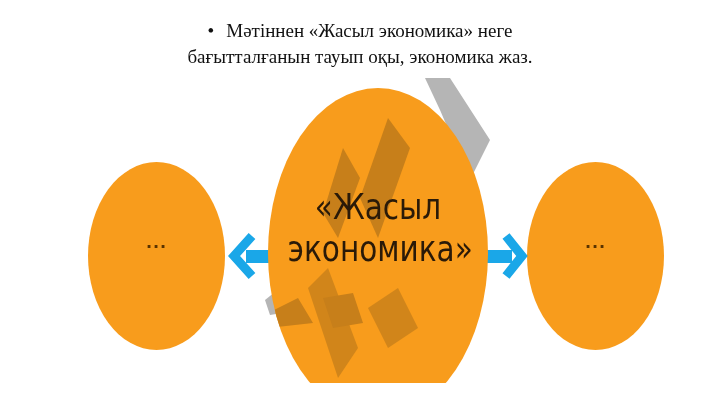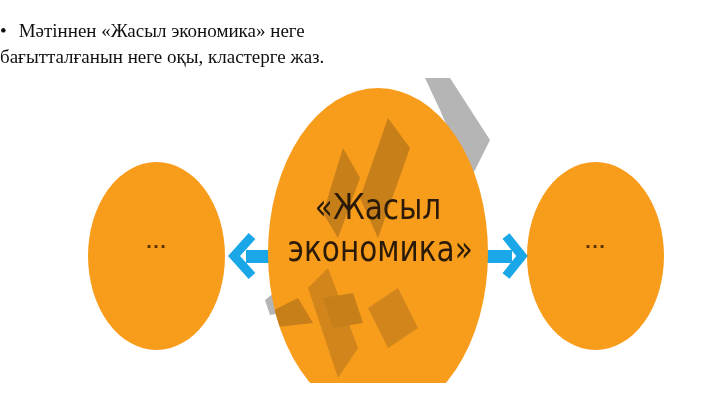--- a/index.html
+++ b/index.html
@@ -1,31 +1,31 @@
 <!DOCTYPE html>
 <html><head>
   <meta charset="utf-8">
   <style>
     html, body { margin:0; padding:0; }
     body { width:720px; height:405px; background:#ffffff; position:relative; overflow:hidden; font-family:"Liberation Serif", serif; }
-    .title { position:absolute; left:0; top:18px; width:720px; font-size:19px; line-height:26px; color:#111; }
+    .title { position:absolute; left:0; top:18px; width:720px; text-align:center; font-size:19px; line-height:26px; color:#111; }
     .title .bullet { margin-right:12px; }
     .stage { position:absolute; left:0; top:0; width:720px; height:405px; }
     .ellipse { position:absolute; background:#F89C1C; border-radius:50%; display:flex; align-items:center; justify-content:center; }
     .side-dots { position:absolute; font-family:"DejaVu Sans", sans-serif; font-size:16px; font-weight:bold; color:#5a3300; letter-spacing:1px; }
     .center-text { position:absolute; left:0; width:100%; text-align:center; font-family:"DejaVu Sans", sans-serif; font-size:36px; line-height:42px; color:#2a1a08; transform:scaleX(0.82); z-index:3; }
     .arrow { position:absolute; }
     .crop-bottom { position:absolute; left:0; top:383px; width:720px; height:22px; background:#fff; z-index:5; }
   </style>
 </head>
 <body>
 
 <div class="title">
   <div><span class="bullet">•</span><span>Мәтіннен «Жасыл экономика» неге</span></div>
-  <div>бағытталғанын неге оқы, кластерге жаз.</div>
+  <div>бағытталғанын тауып оқы, экономика жаз.</div>
 </div>
 
 <div class="stage">
 
   <svg style="position:absolute;left:0;top:0;z-index:1" width="720" height="405">
     <polygon points="425,78 450,78 490,140 470,180 440,110" fill="#B5B5B5"></polygon>
     <polygon points="265,300 290,280 300,310 270,315" fill="#B5B5B5"></polygon>
   </svg>
 
   <div class="ellipse" style="left:88px;top:162px;width:137px;height:188px;z-index:2;">

